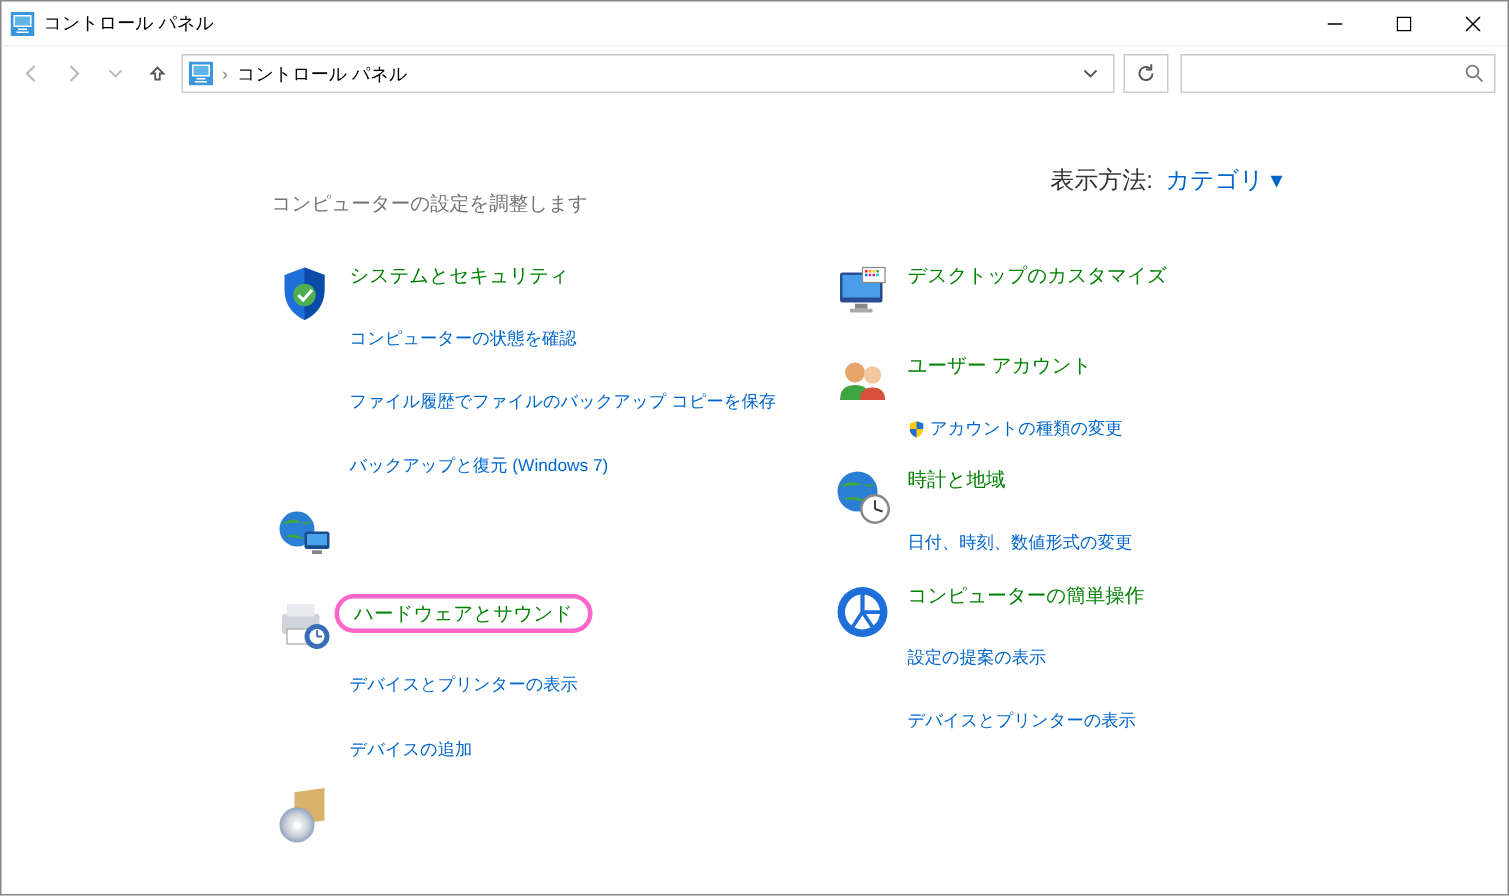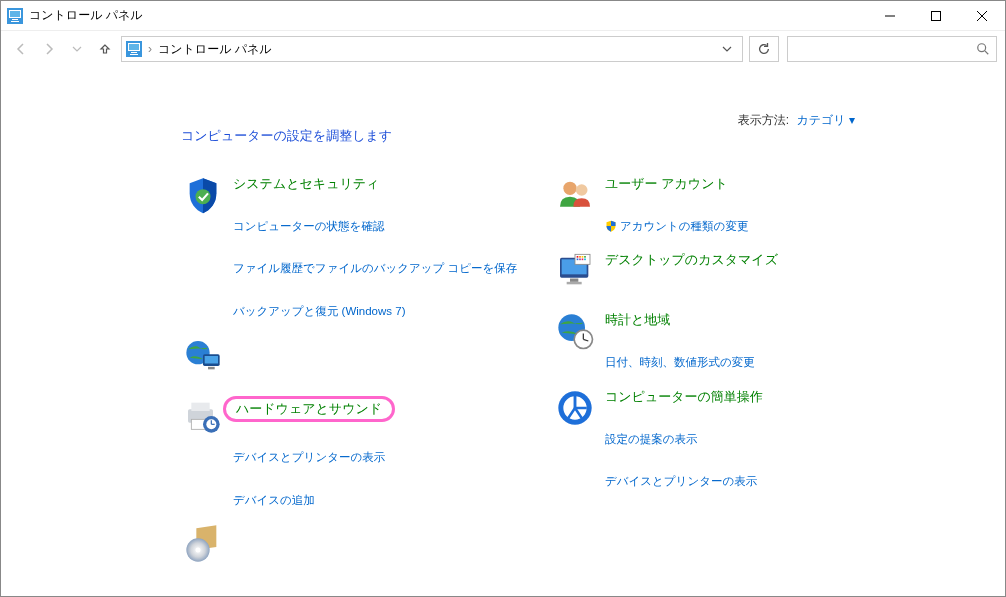--- a/index.html
+++ b/index.html
@@ -39,22 +39,22 @@
   .searchbox {
     width: 210px; height: 26px; border: 1px solid #ccc; display: flex; align-items: center;
     background: #fff; padding: 0 6px; margin-left: 4px;
   }
   .searchbox input { flex: 1; border: none; outline: none; font-size: 12px; background: transparent; }
   .searchbox .sicon { color: #666; }
 
   
   .content { padding: 28px 10px 10px 180px; }
   .header-row { display: flex; align-items: center; margin-bottom: 30px; padding-right: 140px; }
-  .header-title { color: #1d4ed8; font-size: 13px; flex: 1; margin-top: 32px; }
-  .viewby { font-size: 12px; }
+  .header-title { color: #737373; font-size: 13px; flex: 1; margin-top: 32px; }
+  .viewby { font-size: 16px; }
   .viewby-label { color: #333; margin-right: 4px; }
   .viewby-value { color: #0066cc; cursor: pointer; }
 
   .columns { display: flex; gap: 22px; }
   .col { flex: 0 0 350px; }
   .category { display: flex; margin-bottom: 16px; }
   .caticon { width: 44px; height: 44px; flex-shrink: 0; margin-right: 8px; display: flex; align-items: flex-start; justify-content: center; }
   .catbody { flex: 1; }
   .cattitle { color: #008000; font-size: 13px; cursor: pointer; display: inline-block; }
   .cattitle.highlight { border: 3px solid #ff66cc; border-radius: 16px; padding: 1px 10px; margin-left: -10px; margin-bottom: 2px; }
@@ -251,46 +251,20 @@
         </div>
       </div>
 
     </div>
 
     <div class="col">
 
       <div class="category">
         <div class="caticon">
           <svg width="40" height="40" viewBox="0 0 48 48">
-            <circle cx="18" cy="16" r="8" fill="#e8a56b"></circle>
-            <path d="M6 38 Q6 26 18 26 Q30 26 30 38 Z" fill="#3fa542"></path>
-            <circle cx="32" cy="18" r="7" fill="#f0c9a0"></circle>
-            <path d="M22 38 Q22 28 32 28 Q42 28 42 38 Z" fill="#d9513c"></path>
-          </svg>
-        </div>
-        <div class="catbody">
-          <span class="cattitle">ユーザー アカウント</span>
-          <div class="sublinks">
-            <div class="sublink">
-              <span class="shield">
-                <svg width="12" height="12" viewBox="0 0 16 16">
-                  <path d="M8 1 L14 3 V8 C14 12 11 14.5 8 15.5 C5 14.5 2 12 2 8 V3 Z" fill="#ffcc00"></path>
-                  <path d="M8 1 L14 3 V8 L8 8 Z" fill="#1e6fd9"></path>
-                  <path d="M2 8 L8 8 L8 15.5 C5 14.5 2 12 2 8 Z" fill="#1e6fd9"></path>
-                </svg>
-              </span>
-              <span>アカウントの種類の変更</span>
-            </div>
-          </div>
-        </div>
-      </div>
-
-      <div class="category">
-        <div class="caticon">
-          <svg width="40" height="40" viewBox="0 0 48 48">
             <rect x="6" y="8" width="34" height="24" rx="2" fill="#2a4d8f"></rect>
             <rect x="8" y="10" width="30" height="18" fill="#4a9de8"></rect>
             <rect x="18" y="33" width="10" height="4" fill="#888"></rect>
             <rect x="14" y="37" width="18" height="3" fill="#aaa"></rect>
             <rect x="24" y="4" width="18" height="12" fill="#fff" stroke="#888"></rect>
             <rect x="26" y="6" width="2" height="2" fill="#e81123"></rect>
               <rect x="29" y="6" width="2" height="2" fill="#ff8c00"></rect>
               <rect x="32" y="6" width="2" height="2" fill="#ffcc00"></rect>
               <rect x="35" y="6" width="2" height="2" fill="#3fa542"></rect>
             <rect x="26" y="9" width="2" height="2" fill="#1e6fd9"></rect>
@@ -300,20 +274,46 @@
           </svg>
         </div>
         <div class="catbody">
           <span class="cattitle">デスクトップのカスタマイズ</span>
         </div>
       </div>
 
       <div class="category">
         <div class="caticon">
           <svg width="40" height="40" viewBox="0 0 48 48">
+            <circle cx="18" cy="16" r="8" fill="#e8a56b"></circle>
+            <path d="M6 38 Q6 26 18 26 Q30 26 30 38 Z" fill="#3fa542"></path>
+            <circle cx="32" cy="18" r="7" fill="#f0c9a0"></circle>
+            <path d="M22 38 Q22 28 32 28 Q42 28 42 38 Z" fill="#d9513c"></path>
+          </svg>
+        </div>
+        <div class="catbody">
+          <span class="cattitle">ユーザー アカウント</span>
+          <div class="sublinks">
+            <div class="sublink">
+              <span class="shield">
+                <svg width="12" height="12" viewBox="0 0 16 16">
+                  <path d="M8 1 L14 3 V8 C14 12 11 14.5 8 15.5 C5 14.5 2 12 2 8 V3 Z" fill="#ffcc00"></path>
+                  <path d="M8 1 L14 3 V8 L8 8 Z" fill="#1e6fd9"></path>
+                  <path d="M2 8 L8 8 L8 15.5 C5 14.5 2 12 2 8 Z" fill="#1e6fd9"></path>
+                </svg>
+              </span>
+              <span>アカウントの種類の変更</span>
+            </div>
+          </div>
+        </div>
+      </div>
+
+      <div class="category">
+        <div class="caticon">
+          <svg width="40" height="40" viewBox="0 0 48 48">
             <circle cx="20" cy="20" r="16" fill="#2a7fd4"></circle>
             <path d="M6 16 Q14 10 22 14 Q30 18 34 14" fill="#3fa542"></path>
             <path d="M8 26 Q18 22 28 28" fill="#3fa542"></path>
             <circle cx="34" cy="34" r="11" fill="#fff" stroke="#888" stroke-width="2"></circle>
             <line x1="34" y1="34" x2="34" y2="27" stroke="#333" stroke-width="1.5"></line>
             <line x1="34" y1="34" x2="40" y2="36" stroke="#333" stroke-width="1.5"></line>
           </svg>
         </div>
         <div class="catbody">
           <span class="cattitle">時計と地域</span>

